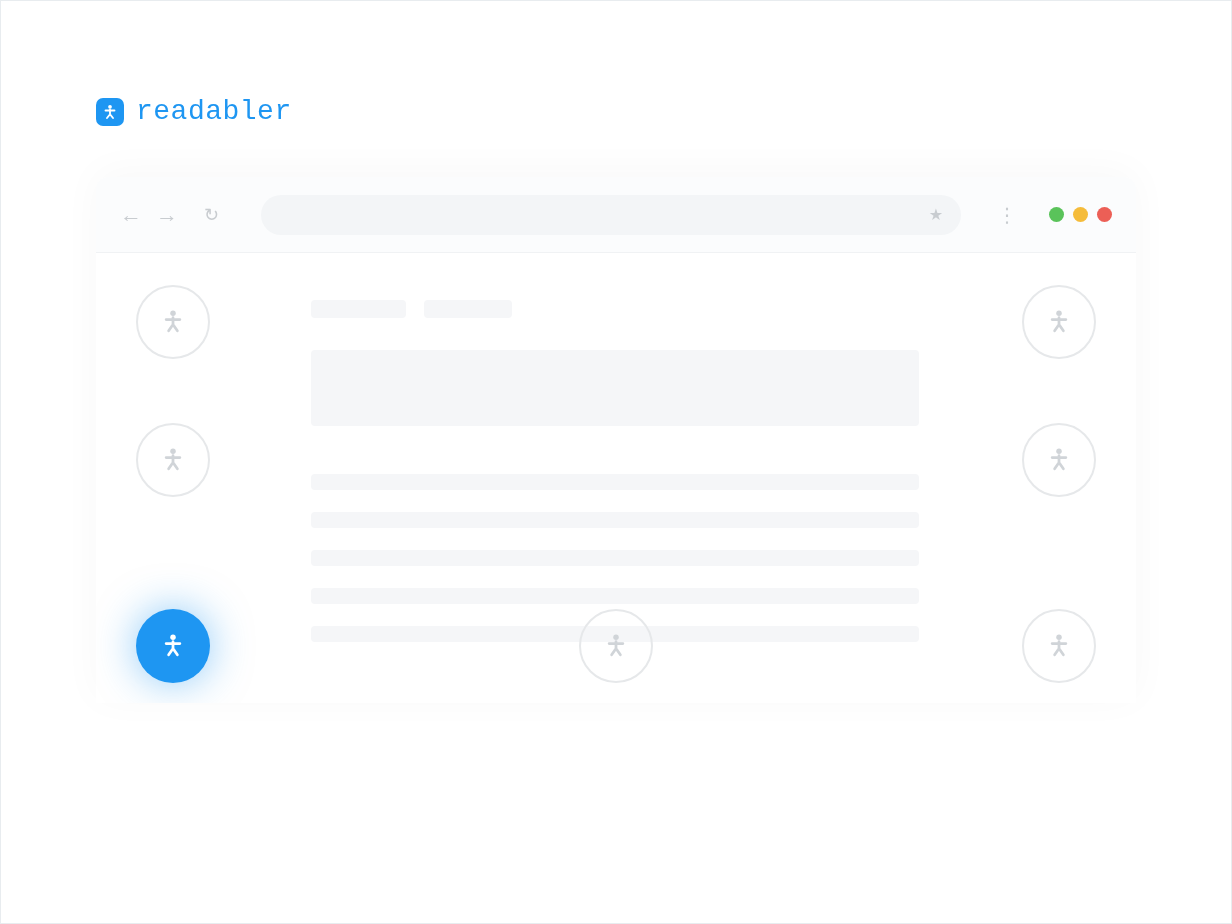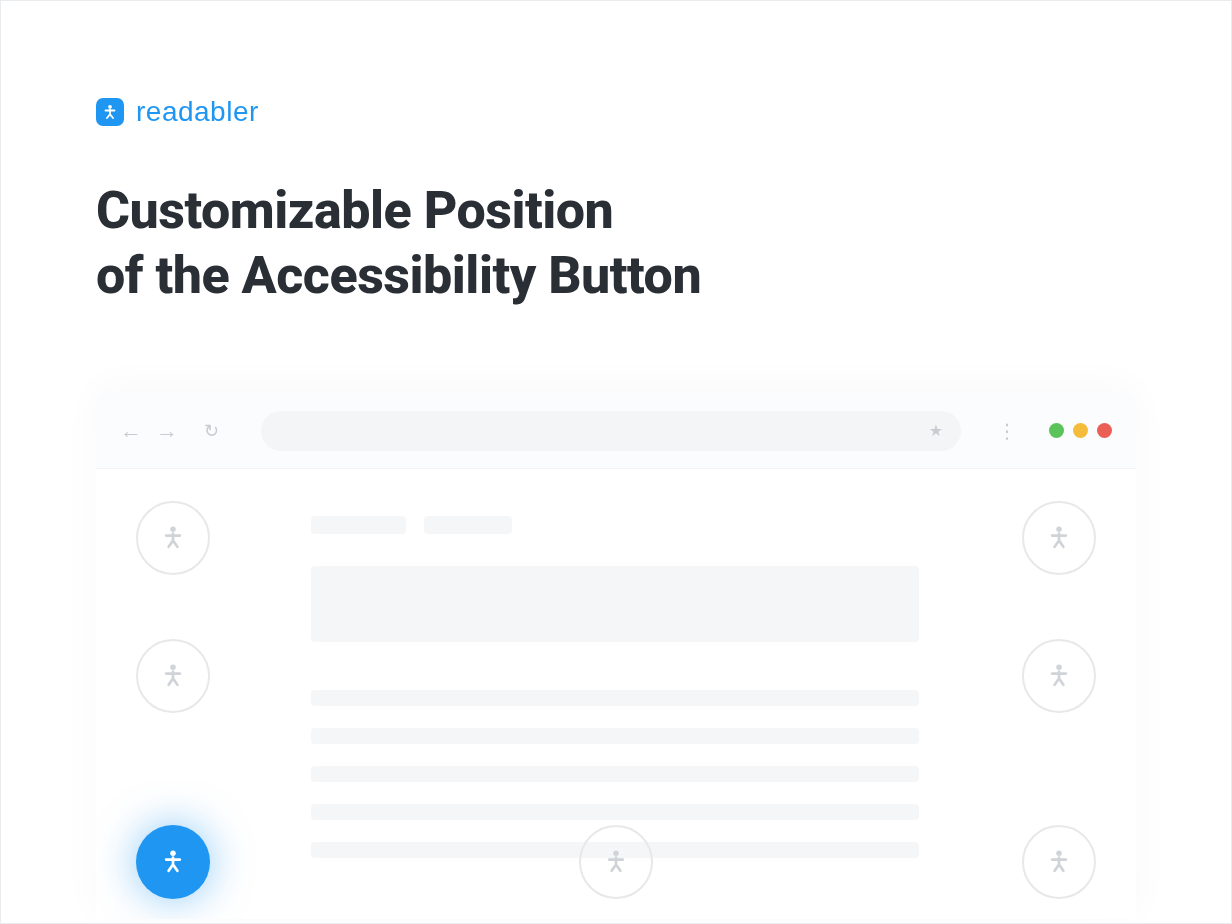--- a/index.html
+++ b/index.html
@@ -37,21 +37,21 @@
       display: flex;
       align-items: center;
       justify-content: center;
     }
     
     .brand-name {
       font-size: 28px;
       font-weight: 500;
       color: #1e96f2;
       letter-spacing: 0.5px;
-      font-family: Liberation Sans, sans-serif;
+      font-family: Liberation Mono, monospace;
     }
     
     .heading {
       font-size: 52px;
       font-weight: 800;
       color: #2a2f36;
       line-height: 1.25;
       letter-spacing: -0.5px;
       margin-bottom: 85px;
     }
@@ -196,24 +196,20 @@
   <div class="logo-row">
     <div class="logo-icon">
       <svg width="18" height="18" viewBox="0 0 24 24">
         <circle cx="12" cy="5" r="2.5" fill="#ffffff"></circle>
         <path d="M12 8.5 L12 15 M12 15 L8 20 M12 15 L16 20 M6 10 L12 10 L18 10" stroke="#ffffff" stroke-width="2.5" stroke-linecap="round" fill="none"></path>
       </svg>
     </div>
     <div class="brand-name">readabler</div>
   </div>
 
-  <h1 class="heading">
-    <span>Customizable Position</span><br>
-    <span>of the Accessibility Button</span>
-  </h1>
 
   <div class="browser-frame">
 
     <div class="browser-toolbar">
       <div class="nav-arrows">
         <span class="nav-arrow">←</span>
         <span class="nav-arrow">→</span>
       </div>
       <span class="reload-icon">↻</span>
       <div class="address-bar">

